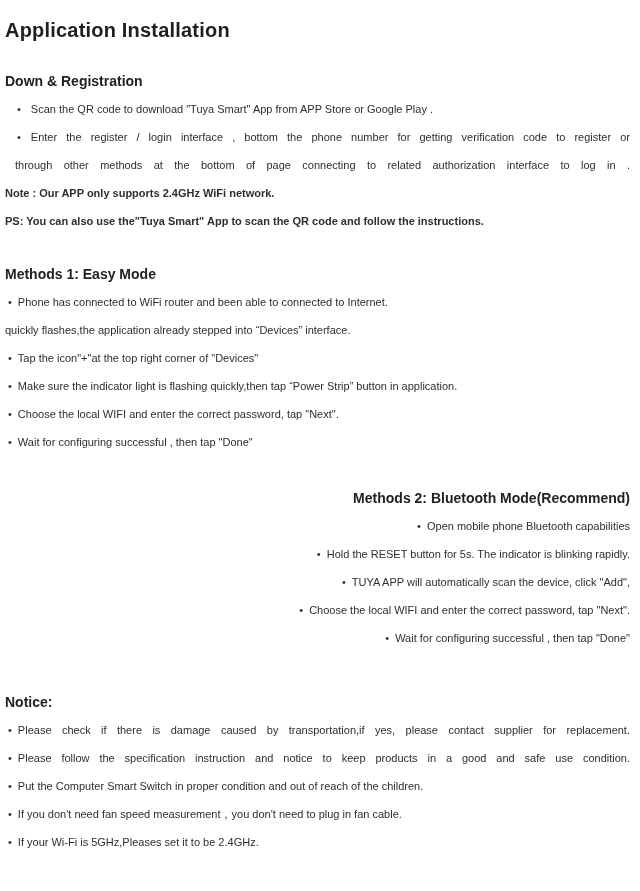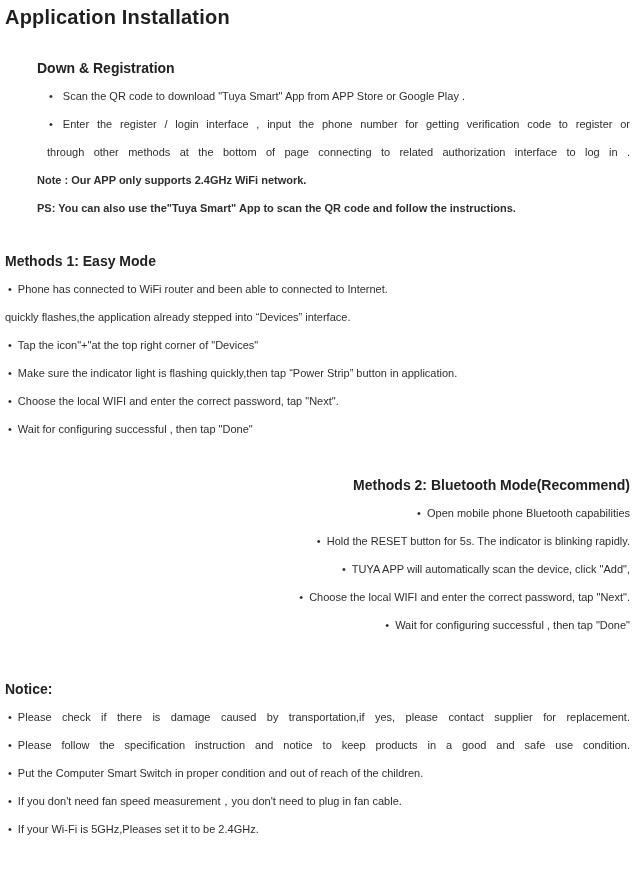--- a/index.html
+++ b/index.html
@@ -11,29 +11,29 @@
     font-family: "Liberation Sans", sans-serif;
     overflow: hidden;
   }
   #doc {
     padding: 0 10px 0 5px;
     box-sizing: border-box;
     width: 640px;
   }
   h1.doc-title {
     margin: 0;
-    padding-top: 5px;
+    padding-top: 18px;
     font-size: 20px;
     line-height: 25px;
     font-weight: bold;
     color: #1f1f1f;
     letter-spacing: 0.2px;
   }
   .section { margin: 0; }
-  .section-registration { margin-top: 24px; margin-left: 32px; }
+  .section-registration { margin-top: 24px; }
   .section-method1      { margin-top: 25px; }
   .section-method2      { margin-top: 28px; text-align: right; }
   .section-notice       { margin-top: 36px; }
   h2.sec-heading {
     margin: 0;
     font-size: 14px;
     font-weight: bold;
     line-height: 28px;
     color: #222;
   }
@@ -64,21 +64,21 @@
 </style>
 </head>
 <body>
 
 <main id="doc">
   <h1 class="doc-title">Application Installation</h1>
   <div>
       <section class="section section-registration">
         <h2 class="sec-heading">Down &amp; Registration</h2>
         <div class="line bullet-a"><span class="dot">•</span><span class="txt">Scan the QR code to download "Tuya Smart" App from APP Store or Google Play .</span></div>
-        <div class="line bullet-a justify"><span class="dot">•</span><span class="txt">Enter the register / login interface , input the phone number for getting verification code to register or</span></div>
+        <div class="line bullet-a justify"><span class="dot">•</span><span class="txt">Enter the register / login interface , bottom the phone number for getting verification code to register or</span></div>
         <div class="line cont justify">through other methods at the bottom of page connecting to related authorization interface to log in .</div>
         <div class="line bold">Note : Our APP only supports 2.4GHz WiFi network.</div>
         <div class="line bold">PS: You can also use the"Tuya Smart" App to scan the QR code and follow the instructions.</div>
       </section>
       <section class="section section-method1">
         <h2 class="sec-heading">Methods 1: Easy Mode</h2>
         <div class="line bullet-b"><span class="dot">•</span><span class="txt">Phone has connected to WiFi router and been able to connected to Internet.</span></div>
         <div class="line para">quickly flashes,the application already stepped into “Devices” interface.</div>
         <div class="line bullet-b"><span class="dot">•</span><span class="txt">Tap the icon"+"at the top right corner of "Devices"</span></div>
         <div class="line bullet-b"><span class="dot">•</span><span class="txt">Make sure the indicator light is flashing quickly,then tap “Power Strip” button in application.</span></div>

